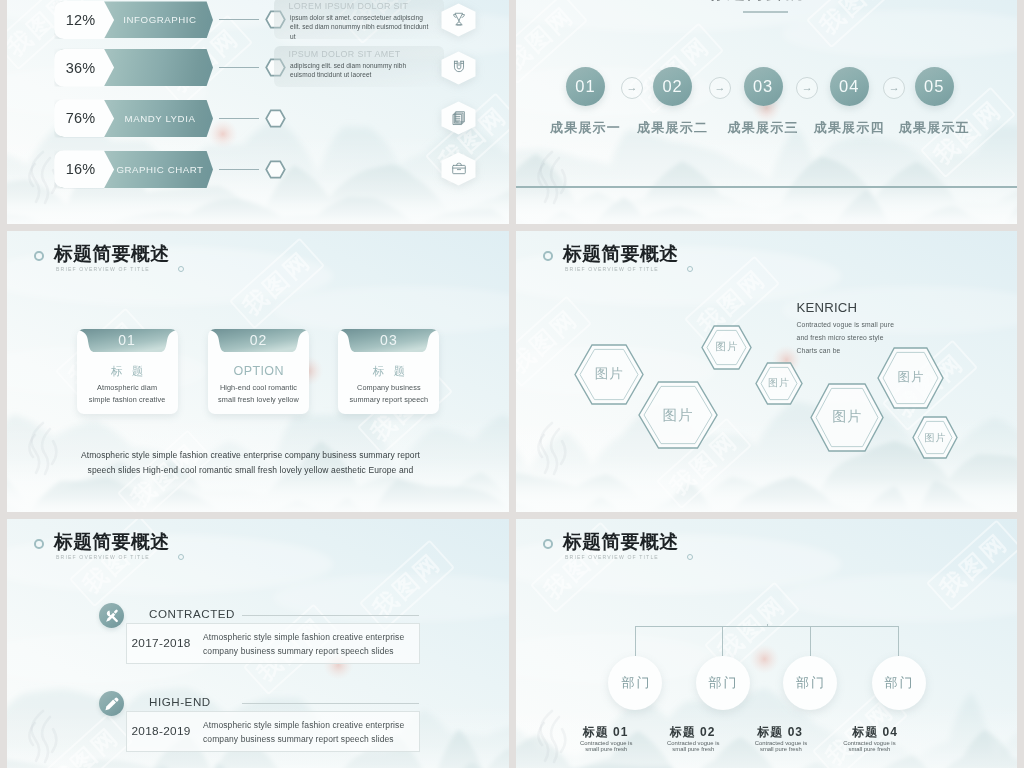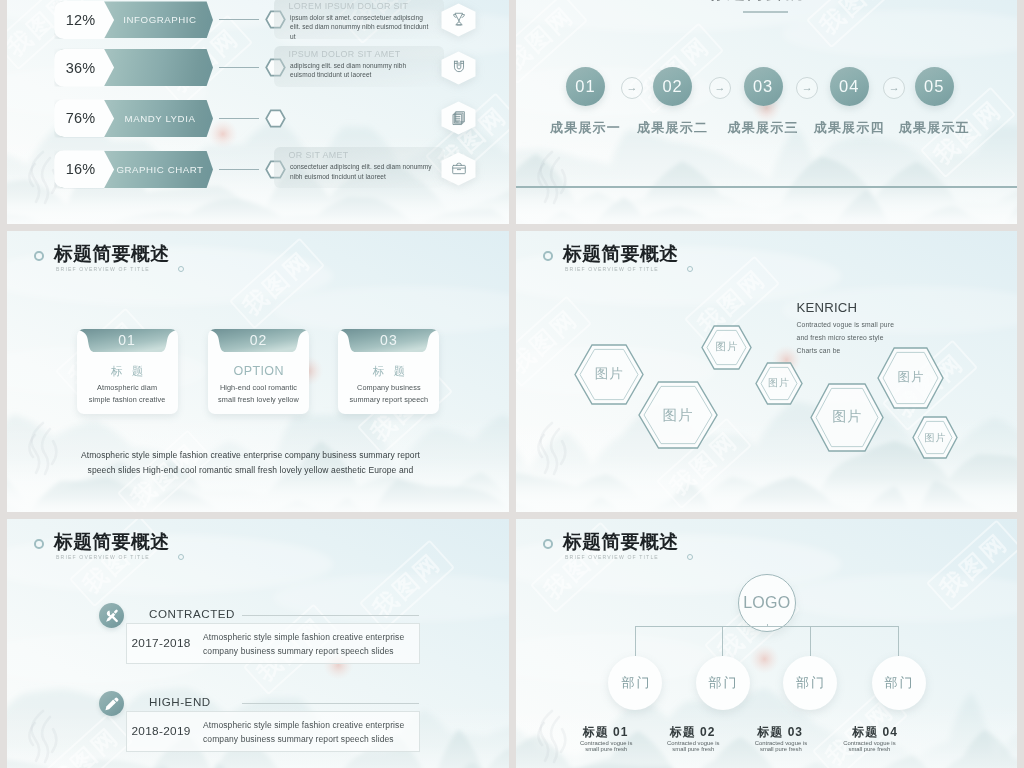--- a/index.html
+++ b/index.html
@@ -288,24 +288,20 @@
       <div class="barrow" style="top:190.4px">
         <div class="tealbar"></div>
         <div class="pctbox">
           <span>16%</span>
         </div>
         <div class="barname">GRAPHIC CHART</div>
         <div class="conn"></div>
         <svg class="hexsm" viewBox="0 0 21 21">
           <polygon points="1.2,10.5 5.8,2.4 15.2,2.4 19.8,10.5 15.2,18.6 5.8,18.6" fill="#fbfdfd" stroke="#86a2a6" stroke-width="1.7"></polygon>
         </svg>
-        <div class="icard">
-          <div class="ih">OR SIT  AMET</div>
-          <div class="ib">consectetuer  adipiscing elit. sed diam nonummy nibh  euismod tincidunt  ut laoreet</div>
-        </div>
         <svg class="ihex" viewBox="0 0 35 34">
           <polygon points="17.5,0.4 34.5,8.7 34.5,25.3 17.5,33.6 0.5,25.3 0.5,8.7" fill="#fdfefe"></polygon>
         </svg>
         <div style="position:absolute;left:443.6px;top:10.5px"><svg width="16" height="16" viewBox="0 0 24 24" fill="none" stroke="#768f93" stroke-width="1.3" stroke-linecap="round" stroke-linejoin="round" style="color:#768f93">
             <rect x="2.6" y="6.6" width="18.8" height="12.4" rx="1.2"></rect>
             <path d="M8.6 6.6V6a2.6 2.6 0 0 1 2.6-2.6h1.6A2.6 2.6 0 0 1 15.4 6v.6"></path>
             <path d="M2.6 10.6h18.8"></path>
             <path d="M9.6 12.9h4.8"></path>
           </svg></div>
       </div>
@@ -868,23 +864,20 @@
             <path d="M34 22 C39 30 38 38 33 45"></path>
           </g>
         </svg>
       </div>
       <div class="ttl">
         <span class="ring"></span>
         <h2>标题简要概述</h2>
         <span class="ring2"></span>
         <p class="sub">BRIEF OVERVIEW OF TITLE</p>
       </div>
-      <div class="logoc">
-        <span>LOGO</span>
-      </div>
       <div class="orgline" style="left:250.5px;top:105px;width:1px;height:2.5px"></div>
       <div class="orgline" style="left:118.9px;top:107.1px;width:263.2px;height:1px"></div>
       <div class="orgline" style="left:118.9px;top:107.1px;width:1px;height:30px"></div>
       <div class="orgline" style="left:206.0px;top:107.1px;width:1px;height:30px"></div>
       <div class="orgline" style="left:293.6px;top:107.1px;width:1px;height:30px"></div>
       <div class="orgline" style="left:382.1px;top:107.1px;width:1px;height:30px"></div>
       <div class="deptc" style="left:92.4px">
         <span>部门</span>
       </div>
       <div class="deptt" style="left:29.5px">标题 01</div>

